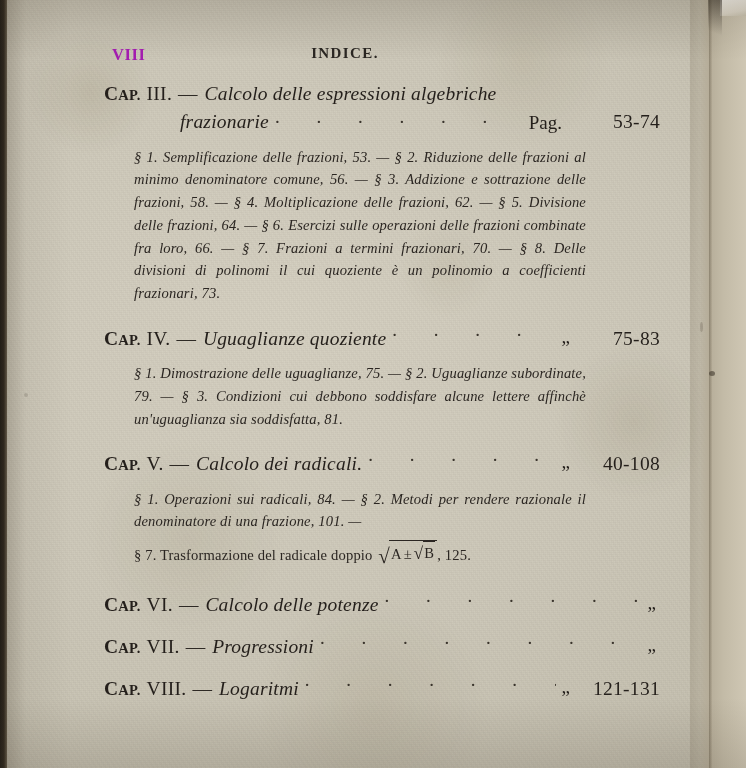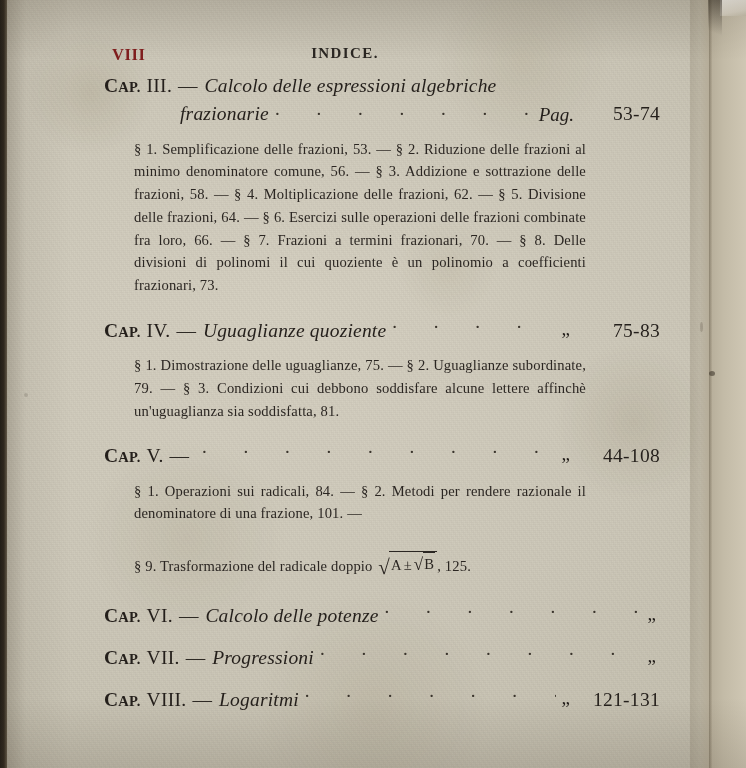--- a/index.html
+++ b/index.html
@@ -115,39 +115,39 @@
     width: 690px;
     height: 22px;
   }
   .folio {
     position: absolute;
     left: 112px;
     top: 0;
     font-size: 16.5px;
     font-weight: 700;
     letter-spacing: .6px;
-    color: #7f1d1d;
+    color: #a21caf;
     font-family: "Liberation Serif", "DejaVu Serif", serif;
     text-align: center;
   }
   .head-title {
     position: absolute;
     left: 0;
     top: 0;
     width: 690px;
     text-align: center;
     font-size: 15px;
     font-weight: 700;
     letter-spacing: 1.4px;
     color: #2a2622;
   }
 
   .toc {
     position: absolute;
-    top: 72px;
+    top: 80px;
     left: 104px;
     width: 556px;
   }
 
   
   .chap {
     display: flex;
     align-items: baseline;
     font-size: 19.5px;
     line-height: 1.45;
@@ -187,22 +187,21 @@
     content: ".  .  .  .  .  .  .  .  .  .  .  .  .  .  .  .  .  .  .  .  .  .  .  .  .  .  .  .";
     position: absolute;
     left: 0;
     bottom: .08em;
     white-space: nowrap;
     letter-spacing: 16px;
     font-size: 19px;
     color: #3a342c;
   }
   .pag-word {
-    font-style: italic;
-    margin-right: 0;
+    margin-right: 12px;
     font-size: 19px;
   }
   .ditto {
     font-style: normal;
     margin-right: 4px;
     font-size: 19px;
     position: relative;
     top: -2px;
   }
   .pages {
@@ -234,39 +233,39 @@
   
   .sections {
     font-size: 14.6px;
     line-height: 1.56;
     text-align: justify;
     color: #2b2622;
     margin: 9px 0 0 30px;
     width: 452px;
     letter-spacing: .15px;
     font-family: "Liberation Serif", "DejaVu Serif", serif;
+    font-style: italic;
   }
   .sections p { margin: 0; }
   .gap-after { margin-bottom: 20px; }
 
   .radical-line {
     font-size: 14.6px;
     line-height: 1.56;
     color: #2b2622;
     margin: 10px 0 0 30px;
     width: 452px;
     letter-spacing: .15px;
     white-space: nowrap;
   }
   .radical {
     display: inline-block;
     position: relative;
     padding-left: 2px;
     vertical-align: -0.12em;
-    margin-top: 19px;
   }
   .radical .sqrt-sign {
     font-size: 21px;
     line-height: 1;
     position: relative;
     top: 1px;
   }
   .radical .vinculum {
     border-top: 1.4px solid #2b2622;
     padding: 0 2px 0 2px;
@@ -347,31 +346,32 @@
       </div>
 
       <div class="sections gap-after">
         <p>§ 1. Dimostrazione delle uguaglianze, 75. — § 2. Uguaglianze subordinate, 79. — § 3. Condizioni cui debbono soddisfare alcune lettere affinchè un'uguaglianza sia soddisfatta, 81.</p>
       </div>
 
       <div class="chap">
         <span class="chap-label"><span>C</span><span class="small">AP.</span></span>
         <span class="chap-num">V.</span>
         <span class="chap-dash">—</span>
+        <span class="chap-title">Calcolo dei radicali.</span>
         <span class="leaders"></span>
         <span class="ditto">„</span>
-        <span class="pages">44-108</span>
+        <span class="pages">40-108</span>
       </div>
 
       <div class="sections">
         <p>§ 1. Operazioni sui radicali, 84. — § 2. Metodi per rendere razionale il denominatore di una frazione, 101. —</p>
       </div>
 
       <div class="radical-line">
-        <span>§ 9. Trasformazione del radicale doppio</span>
+        <span>§ 7. Trasformazione del radicale doppio</span>
         <span class="radical">
           <span class="sqrt-sign">√</span><span class="vinculum"><span>A</span><span style="margin:0 2px;">±</span><span class="inner-sqrt">√</span><span class="inner-vin"><span>B</span></span></span>
         </span><span>, 125.</span>
       </div>
 
       <div class="sp-v2"></div>
 
       <div class="chap" style="margin-bottom:14px;">
         <span class="chap-label"><span>C</span><span class="small">AP.</span></span>
         <span class="chap-num">VI.</span>

